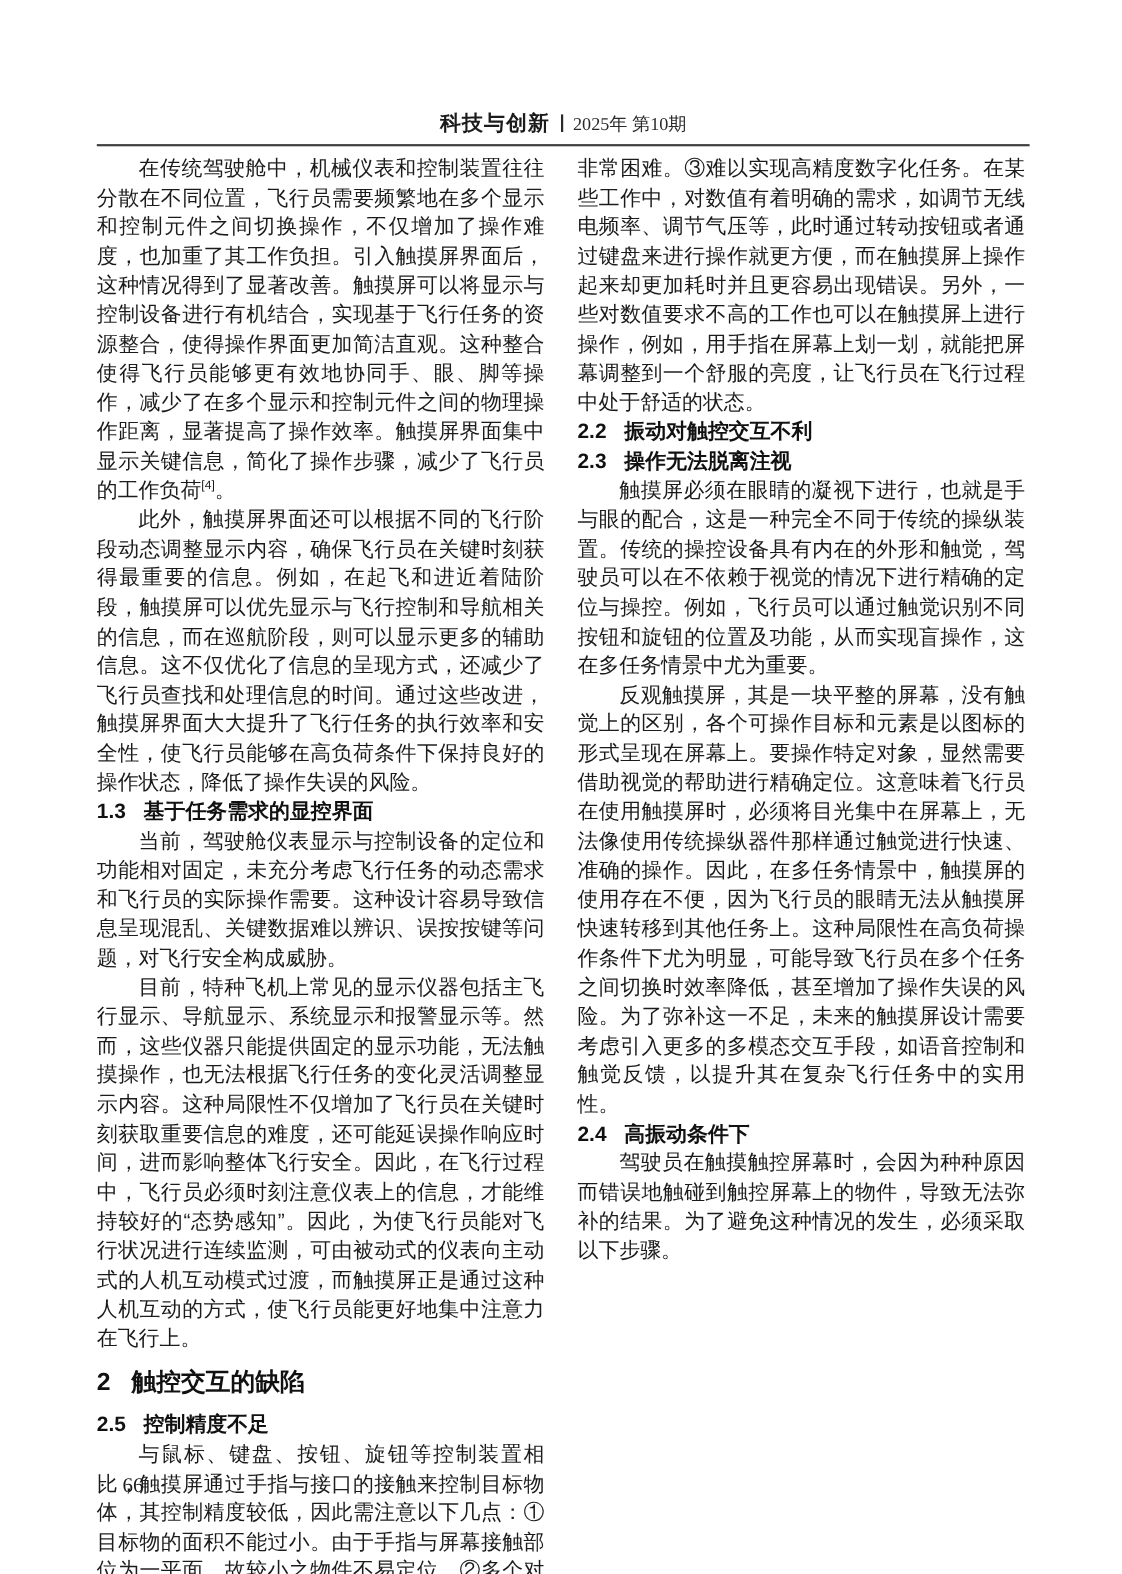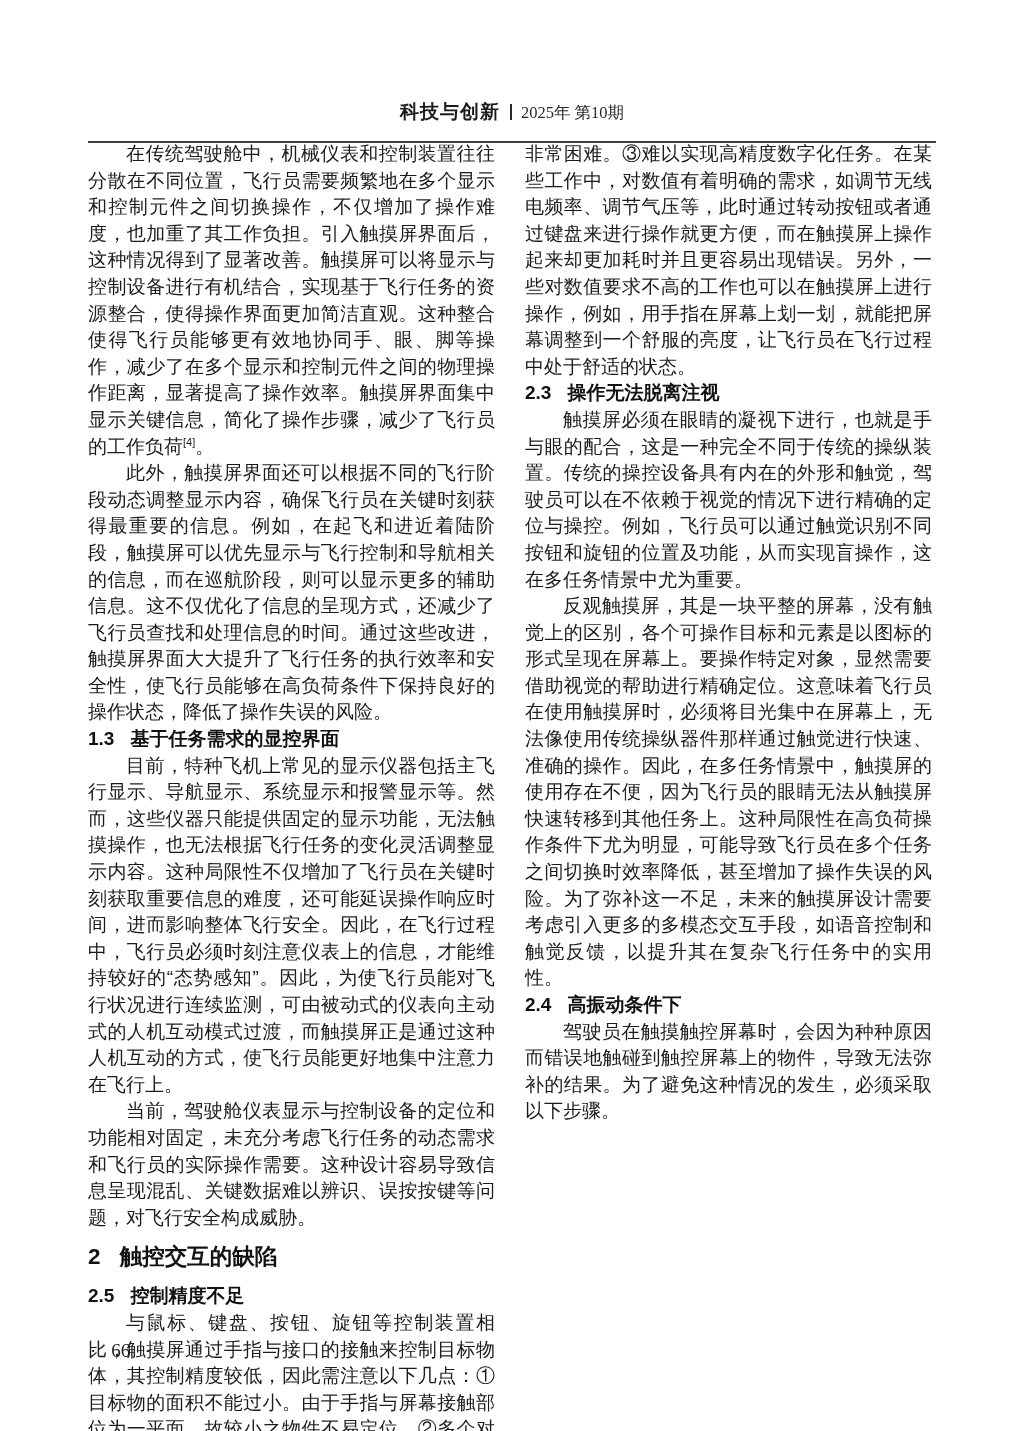--- a/index.html
+++ b/index.html
@@ -11,21 +11,21 @@
     color: #1b1b1b;
     overflow: hidden;
   }
   
   .page-header {
     position: absolute;
     left: 88px;
     top: 99px;
     width: 848px;
     text-align: center;
-    padding-bottom: 16px;
+    padding-bottom: 6px;
     border-bottom: 2px solid #3f3f3f;
     white-space: nowrap;
   }
   .journal {
     font-family: "Liberation Sans", sans-serif;
     font-weight: bold;
     font-size: 19px;
     letter-spacing: 1px;
   }
   .hdr-divider {
@@ -103,29 +103,30 @@
   <header class="page-header">
     <span class="journal">科技与创新</span><span class="hdr-divider"></span><span class="issue">2025年 第10期</span>
   </header>
 
   <main class="columns">
 
     <section class="col">
       <p class="para indent"><span>在传统驾驶舱中，机械仪表和控制装置往往分散在不同位置，飞行员需要频繁地在多个显示和控制元件之间切换操作，不仅增加了操作难度，也加重了其工作负担。引入触摸屏界面后，这种情况得到了显著改善。触摸屏可以将显示与控制设备进行有机结合，实现基于飞行任务的资源整合，使得操作界面更加简洁直观。这种整合使得飞行员能够更有效地协同手、眼、脚等操作，减少了在多个显示和控制元件之间的物理操作距离，显著提高了操作效率。触摸屏界面集中显示关键信息，简化了操作步骤，减少了飞行员的工作负荷</span><sup class="ref">[4]</sup><span>。</span></p>
       <p class="para indent">此外，触摸屏界面还可以根据不同的飞行阶段动态调整显示内容，确保飞行员在关键时刻获得最重要的信息。例如，在起飞和进近着陆阶段，触摸屏可以优先显示与飞行控制和导航相关的信息，而在巡航阶段，则可以显示更多的辅助信息。这不仅优化了信息的呈现方式，还减少了飞行员查找和处理信息的时间。通过这些改进，触摸屏界面大大提升了飞行任务的执行效率和安全性，使飞行员能够在高负荷条件下保持良好的操作状态，降低了操作失误的风险。</p>
       <h3 class="subsec"><span class="hnum">1.3</span><span>基于任务需求的显控界面</span></h3>
+      <p class="para indent">当前，驾驶舱仪表显示与控制设备的定位和功能相对固定，未充分考虑飞行任务的动态需求和飞行员的实际操作需要。这种设计容易导致信息呈现混乱、关键数据难以辨识、误按按键等问题，对飞行安全构成威胁。</p>
       <p class="para indent">目前，特种飞机上常见的显示仪器包括主飞行显示、导航显示、系统显示和报警显示等。然而，这些仪器只能提供固定的显示功能，无法触摸操作，也无法根据飞行任务的变化灵活调整显示内容。这种局限性不仅增加了飞行员在关键时刻获取重要信息的难度，还可能延误操作响应时间，进而影响整体飞行安全。因此，在飞行过程中，飞行员必须时刻注意仪表上的信息，才能维持较好的“态势感知”。因此，为使飞行员能对飞行状况进行连续监测，可由被动式的仪表向主动式的人机互动模式过渡，而触摸屏正是通过这种人机互动的方式，使飞行员能更好地集中注意力在飞行上。</p>
-      <p class="para indent">当前，驾驶舱仪表显示与控制设备的定位和功能相对固定，未充分考虑飞行任务的动态需求和飞行员的实际操作需要。这种设计容易导致信息呈现混乱、关键数据难以辨识、误按按键等问题，对飞行安全构成威胁。</p>
       <h2 class="sec"><span class="hnum">2</span><span>触控交互的缺陷</span></h2>
       <h3 class="subsec"><span class="hnum">2.5</span><span>控制精度不足</span></h3>
       <p class="para indent">与鼠标、键盘、按钮、旋钮等控制装置相比，触摸屏通过手指与接口的接触来控制目标物体，其控制精度较低，因此需注意以下几点：①目标物的面积不能过小。由于手指与屏幕接触部位为一平面，故较小之物件不易定位。②多个对象的间距不宜过大。当多个物体同时进入触摸区域时，将使识别物体与非物体变得</p>
     </section>
 
     <section class="col">
       <p class="para">非常困难。③难以实现高精度数字化任务。在某些工作中，对数值有着明确的需求，如调节无线电频率、调节气压等，此时通过转动按钮或者通过键盘来进行操作就更方便，而在触摸屏上操作起来却更加耗时并且更容易出现错误。另外，一些对数值要求不高的工作也可以在触摸屏上进行操作，例如，用手指在屏幕上划一划，就能把屏幕调整到一个舒服的亮度，让飞行员在飞行过程中处于舒适的状态。</p>
+      <h3 class="subsec"><span class="hnum">2.2</span><span>振动对触控交互不利</span></h3>
       <h3 class="subsec"><span class="hnum">2.3</span><span>操作无法脱离注视</span></h3>
       <p class="para indent">触摸屏必须在眼睛的凝视下进行，也就是手与眼的配合，这是一种完全不同于传统的操纵装置。传统的操控设备具有内在的外形和触觉，驾驶员可以在不依赖于视觉的情况下进行精确的定位与操控。例如，飞行员可以通过触觉识别不同按钮和旋钮的位置及功能，从而实现盲操作，这在多任务情景中尤为重要。</p>
       <p class="para indent">反观触摸屏，其是一块平整的屏幕，没有触觉上的区别，各个可操作目标和元素是以图标的形式呈现在屏幕上。要操作特定对象，显然需要借助视觉的帮助进行精确定位。这意味着飞行员在使用触摸屏时，必须将目光集中在屏幕上，无法像使用传统操纵器件那样通过触觉进行快速、准确的操作。因此，在多任务情景中，触摸屏的使用存在不便，因为飞行员的眼睛无法从触摸屏快速转移到其他任务上。这种局限性在高负荷操作条件下尤为明显，可能导致飞行员在多个任务之间切换时效率降低，甚至增加了操作失误的风险。为了弥补这一不足，未来的触摸屏设计需要考虑引入更多的多模态交互手段，如语音控制和触觉反馈，以提升其在复杂飞行任务中的实用性。</p>
       <h3 class="subsec"><span class="hnum">2.4</span><span>高振动条件下</span></h3>
       <p class="para indent">驾驶员在触摸触控屏幕时，会因为种种原因而错误地触碰到触控屏幕上的物件，导致无法弥补的结果。为了避免这种情况的发生，必须采取以下步骤。</p>
 
     </section>
 
   </main>
 

